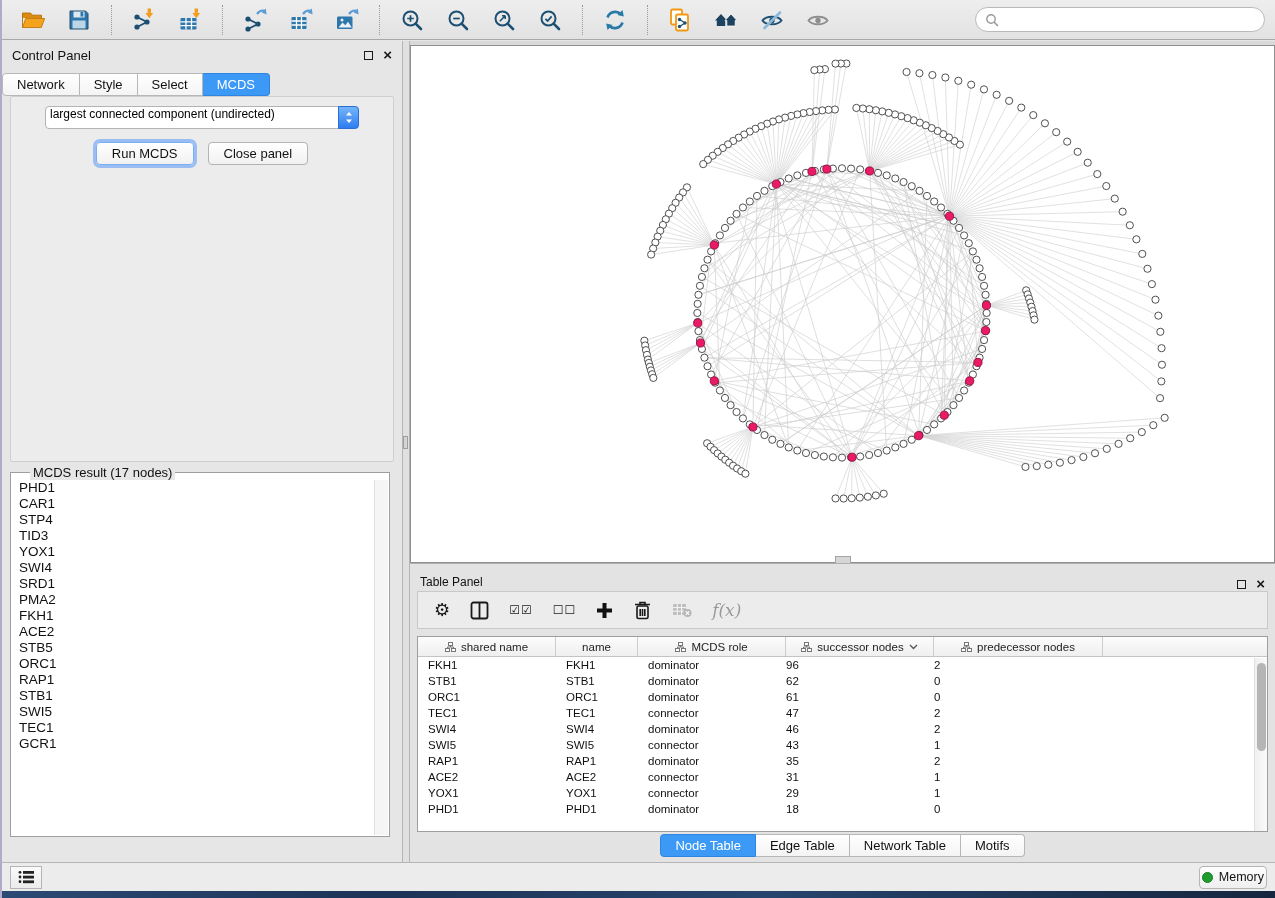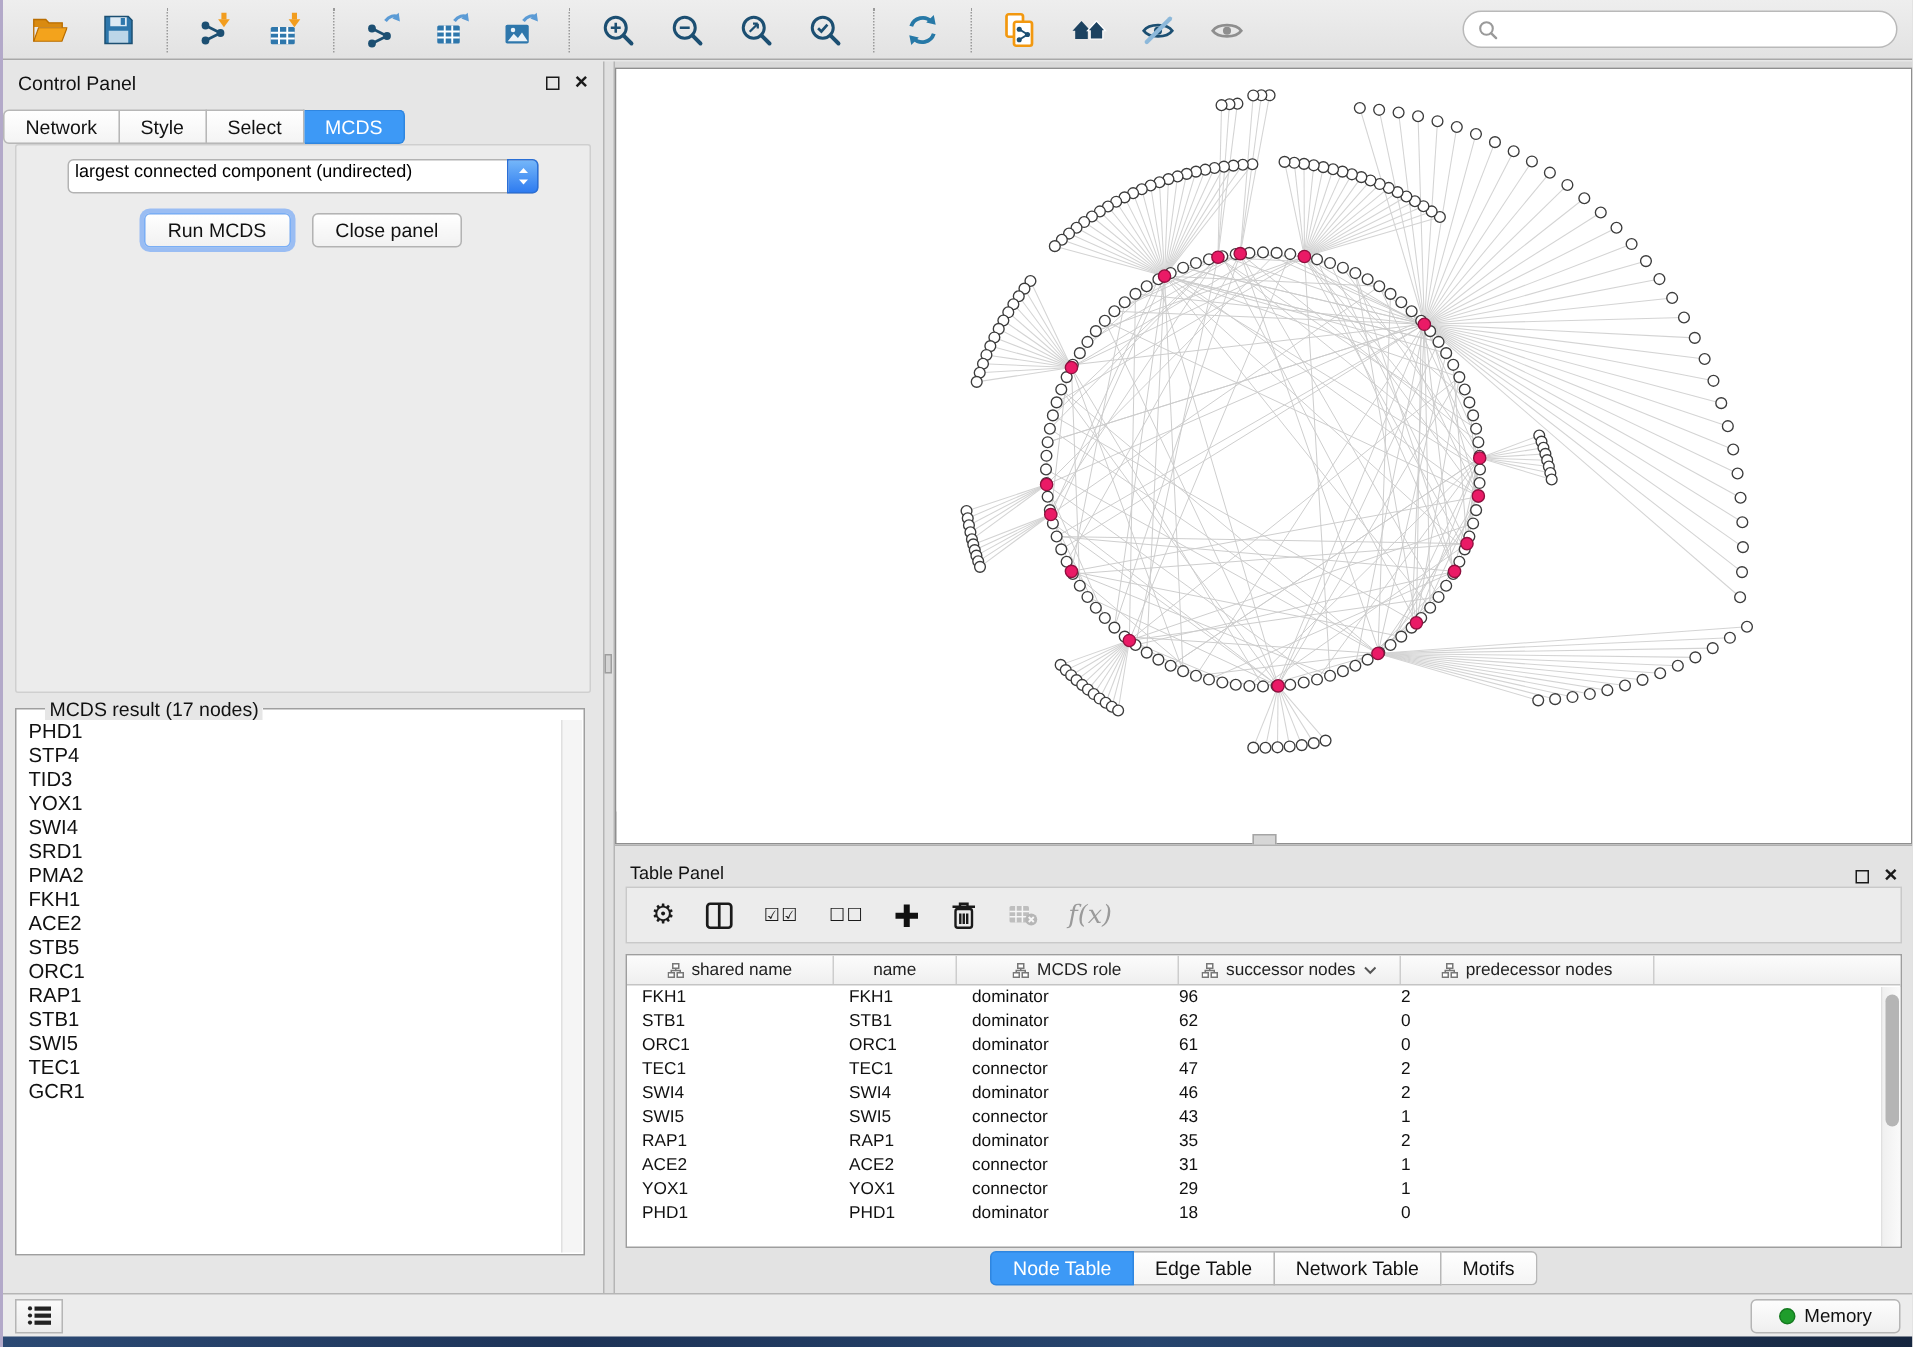--- a/index.html
+++ b/index.html
@@ -74,21 +74,21 @@
   .td{font-size:11.5px;color:#111;flex:none;padding-left:10px;white-space:nowrap;overflow:hidden}
   .td.num{text-align:left;padding-right:14px;padding-left:0}
   .c0{width:138px}.c1{width:82px}.c2{width:148px}.c3{width:148px}.c4{width:169px}
   .tscroll{position:absolute;top:21px;right:0;bottom:0;width:13px;background:linear-gradient(to right,#f0f0f0,#fafafa);border-left:1px solid #e0e0e0;cursor:pointer}
   .tthumb{position:absolute;top:5px;left:2px;width:9px;height:88px;background:#b5b5b5;border-radius:5px}
   .tp-tabs{position:absolute;left:0;right:0;top:270px;display:flex;justify-content:center}
 
   
   .status-bar{position:absolute;left:0;right:0;top:862px;height:29px;background:#ececec;border-top:1px solid #b5b5b5;display:flex;align-items:center;padding:0 8px}
   .menu-btn{width:32px;height:23px;border:1px solid #b5b5b5;background:linear-gradient(#fafafa,#ececec);display:flex;align-items:center;justify-content:center;cursor:pointer}
-  .memory-btn{margin-left:auto;height:23px;border:1px solid #b5b5b5;border-radius:4px;background:linear-gradient(#fdfdfd,#efefef);display:flex;align-items:center;gap:6px;padding:0 18px;font-size:12.5px;color:#111;cursor:pointer}
+  .memory-btn{margin-left:auto;height:23px;border:1px solid #b5b5b5;border-radius:4px;background:linear-gradient(#fdfdfd,#efefef);display:flex;align-items:center;gap:6px;padding:0 2px;font-size:12.5px;color:#111;cursor:pointer}
   .memdot{width:11px;height:11px;border-radius:50%;background:#1f9d2c;border:1px solid #157a20}
   .wallpaper{position:absolute;left:0;right:0;bottom:0;height:7px;background:linear-gradient(90deg,#2c4a74,#1d3357 30%,#27456e 60%,#16263f)}
 </style>
 </head>
 <body>
 
 <div class="app">
 
   <div class="toolbar">
     <button class="tbtn">
@@ -271,20 +271,21 @@
         </div>
         <div class="btn-row">
           <button class="btn focus">Run MCDS</button>
           <button class="btn">Close panel</button>
         </div>
       </div>
       <fieldset class="result-box">
         <legend>MCDS result (17 nodes)</legend>
         <div class="result-list">
             <div class="ritem">PHD1</div>
+            <div class="ritem">CAR1</div>
             <div class="ritem">STP4</div>
             <div class="ritem">TID3</div>
             <div class="ritem">YOX1</div>
             <div class="ritem">SWI4</div>
             <div class="ritem">SRD1</div>
             <div class="ritem">PMA2</div>
             <div class="ritem">FKH1</div>
             <div class="ritem">ACE2</div>
             <div class="ritem">STB5</div>
             <div class="ritem">ORC1</div>

